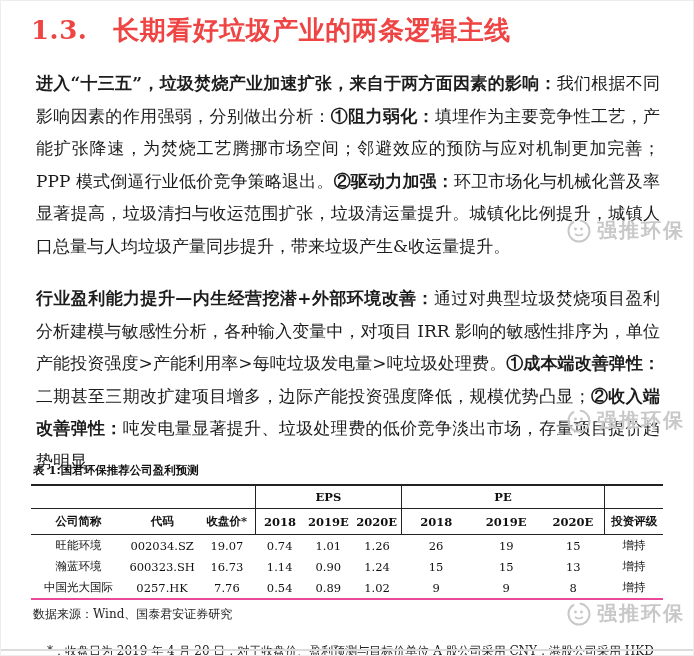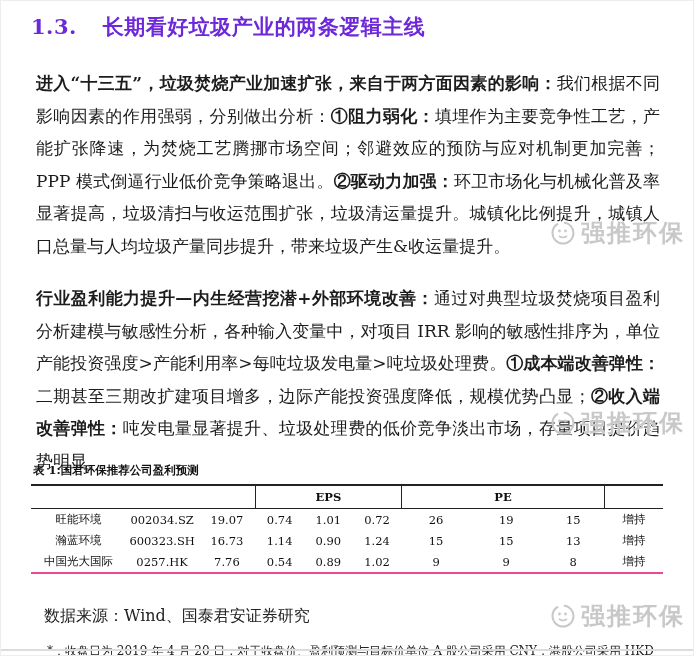--- a/index.html
+++ b/index.html
@@ -3,21 +3,21 @@
 <meta charset="utf-8">
 <style>
   html,body { margin:0; padding:0; background:#ffffff; }
   .page {
     position:relative; width:694px; height:656px; overflow:hidden;
     background:#ffffff; box-sizing:border-box; border:1px solid #ededed;
     font-family:"DejaVu Serif","Liberation Serif",serif; color:#1c1c1c;
   }
   .section-heading {
     position:absolute; top:12px; left:30px; margin:0;
-    font-size:21px; font-weight:bold; color:#6d28d9; letter-spacing:0.5px;
+    font-size:26px; font-weight:bold; color:#ef4444; letter-spacing:0.5px;
   }
   .section-heading .num { margin-right:26px; }
   .para {
     position:absolute; left:35px; right:33px; margin:0;
     font-size:17px; line-height:32.5px; text-align:justify;
     text-justify:inter-ideograph;
   }
   .para b { font-weight:bold; }
   #p1 { top:66px; }
   #p2 { top:281px; }
@@ -28,28 +28,28 @@
   table.forecast th, table.forecast td { padding:3px 2px; text-align:center; font-weight:normal; }
   table.forecast thead th { font-weight:bold; }
   tr.group-row th { border-bottom:1px solid #222; padding:4px 2px; }
   tr.col-row th { border-bottom:1px solid #222; padding:5px 2px; }
   .vl { border-left:1px solid #222; }
   .vr { border-right:1px solid #222; }
   th.left, td.left { text-align:left; padding-left:4px; }
   tbody td { padding:4px 2px; }
   tbody tr:last-child td { border-bottom:2px solid #ec4899; }
 
-  .source-line { position:absolute; left:43px; top:605px; margin:0; font-size:16px; color:#222; }
+  .source-line { position:absolute; left:32px; top:605px; margin:0; font-size:12px; color:#222; }
   .footnote   { position:absolute; left:32px; top:628px; margin:14px; font-size:12px; color:#222; }
   .bottom-rule { position:absolute; left:0; right:0; top:648px; height:2px; background:#dcdcdc; }
 
   .watermark {
     position:absolute; right:8px; display:flex; align-items:center; gap:5px;
     font-family:"DejaVu Sans","Liberation Sans",sans-serif;
-    font-weight:bold; font-size:24px; letter-spacing:2px;
+    font-weight:bold; font-size:20px; letter-spacing:2px;
     color:#c8c8c8; text-shadow:0 0 1px #ffffff; user-select:none; pointer-events:none;
   }
   #wm1 { top:216px; }
   #wm2 { top:406px; }
   #wm3 { top:599px; }
   .wm-icon { flex:0 0 auto; }
 </style>
 </head>
 <body>
 
@@ -76,29 +76,41 @@
           <col style="width:10%">
         <col style="width:9.2%">
       </colgroup>
       <thead>
         <tr class="group-row">
           <th colspan="3"></th>
           <th colspan="3" class="vl vr">EPS</th>
           <th colspan="3" class="vr">PE</th>
           <th></th>
         </tr>
+        <tr class="col-row">
+          <th class="left">公司简称</th>
+          <th>代码</th>
+          <th>收盘价*</th>
+          <th class="vl">2018</th>
+          <th>2019E</th>
+          <th class="vr">2020E</th>
+          <th>2018</th>
+          <th>2019E</th>
+          <th class="vr">2020E</th>
+          <th>投资评级</th>
+        </tr>
       </thead>
       <tbody>
         <tr>
           <td class="left">旺能环境</td>
           <td>002034.SZ</td>
           <td>19.07</td>
           <td>0.74</td>
           <td>1.01</td>
-          <td>0.72</td>
+          <td>1.26</td>
           <td>26</td>
           <td>19</td>
           <td>15</td>
           <td>增持</td>
         </tr>
         <tr>
           <td class="left">瀚蓝环境</td>
           <td>600323.SH</td>
           <td>16.73</td>
           <td>1.14</td>

